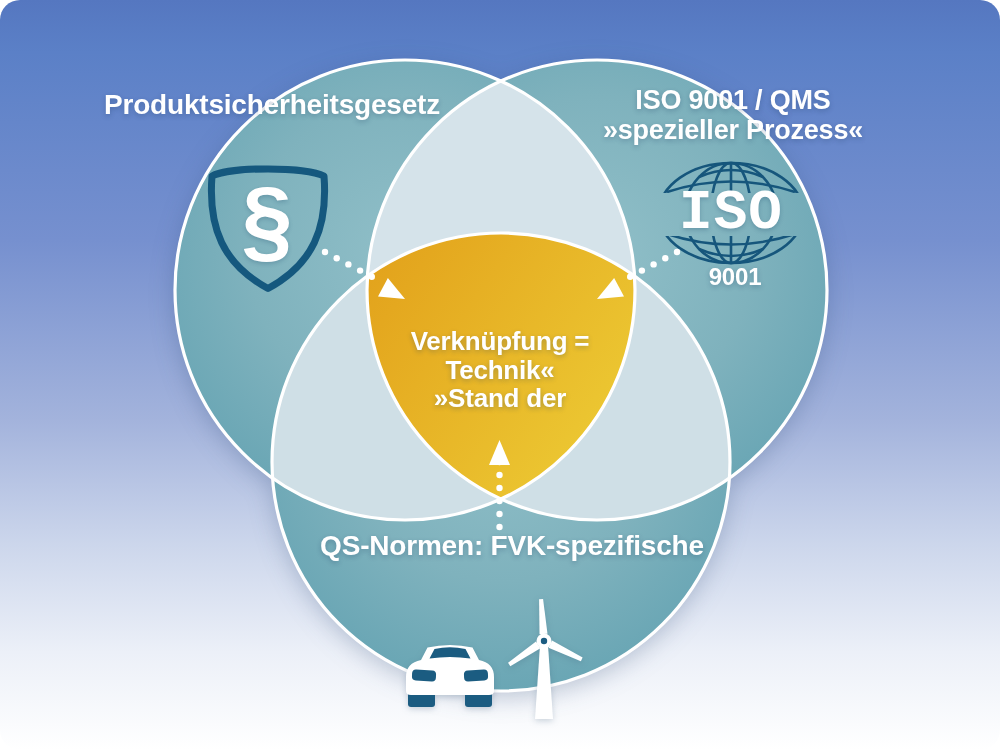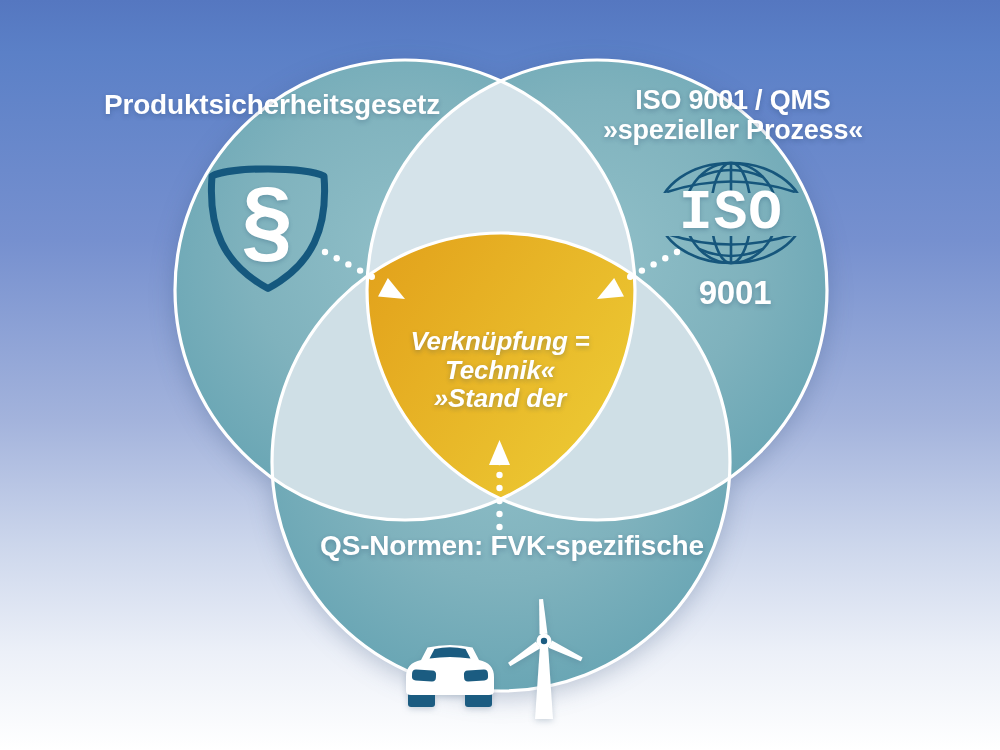--- a/index.html
+++ b/index.html
@@ -1,32 +1,33 @@
 <!DOCTYPE html>
 <html><head>
 <meta charset="utf-8">
 <style>
   html,body{margin:0;padding:0;}
   .stage{
     position:relative;width:1000px;height:750px;overflow:hidden;
     background:linear-gradient(180deg,#5577c0 0%,#5b80c7 7%,#7690cf 32%,#a3b3dc 56%,#cdd7ec 73%,#ecf0f8 87%,#ffffff 100%);
     font-family:"Liberation Sans","DejaVu Sans",sans-serif;
+    border-radius:20px;
   }
   .diagram-svg{position:absolute;left:0;top:0;}
   .lbl{
     position:absolute;color:#ffffff;font-weight:bold;text-align:center;
     text-shadow:0 2px 5px rgba(25,55,95,.28);line-height:1.12;
     letter-spacing:-0.2px;white-space:nowrap;
   }
   .lbl-product{left:47px;top:89px;width:450px;font-size:28px;}
   .lbl-iso{left:548px;top:85px;width:370px;font-size:27px;line-height:30px;}
   .lbl-bottom{left:297px;top:530px;width:430px;font-size:28px;line-height:32px;}
-  .lbl-center{left:355px;top:327px;width:290px;font-size:26px;line-height:28.5px;font-style:italic;}
+  .lbl-center{left:355px;top:327px;width:290px;font-size:26px;line-height:28.5px;}
   .iso-word{left:646px;top:184px;width:170px;font-size:56px;line-height:58px;letter-spacing:1px;text-shadow:0 2px 4px rgba(20,60,95,.25);font-family:Liberation Mono, monospace;}
-  .iso-number{left:650px;top:276px;width:170px;font-size:33px;line-height:34px;text-align:center;}
+  .iso-number{left:650px;top:260px;width:170px;font-size:24px;line-height:34px;text-align:center;}
   .paragraph-glyph{left:215px;top:168px;width:104px;font-size:92px;line-height:104px;text-shadow:0 2px 4px rgba(20,60,95,.22);}
 </style>
 </head>
 <body>
 
 <div class="stage">
 
   <svg class="diagram-svg" width="1000" height="750" viewBox="0 0 1000 750">
     <defs>
       <radialGradient id="gCircle" cx="50%" cy="42%" r="62%">

